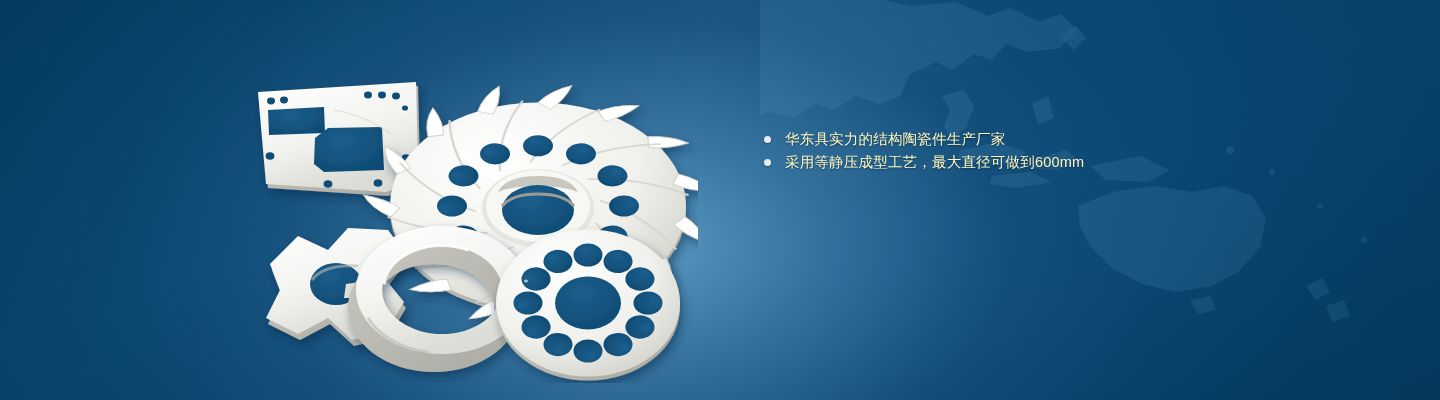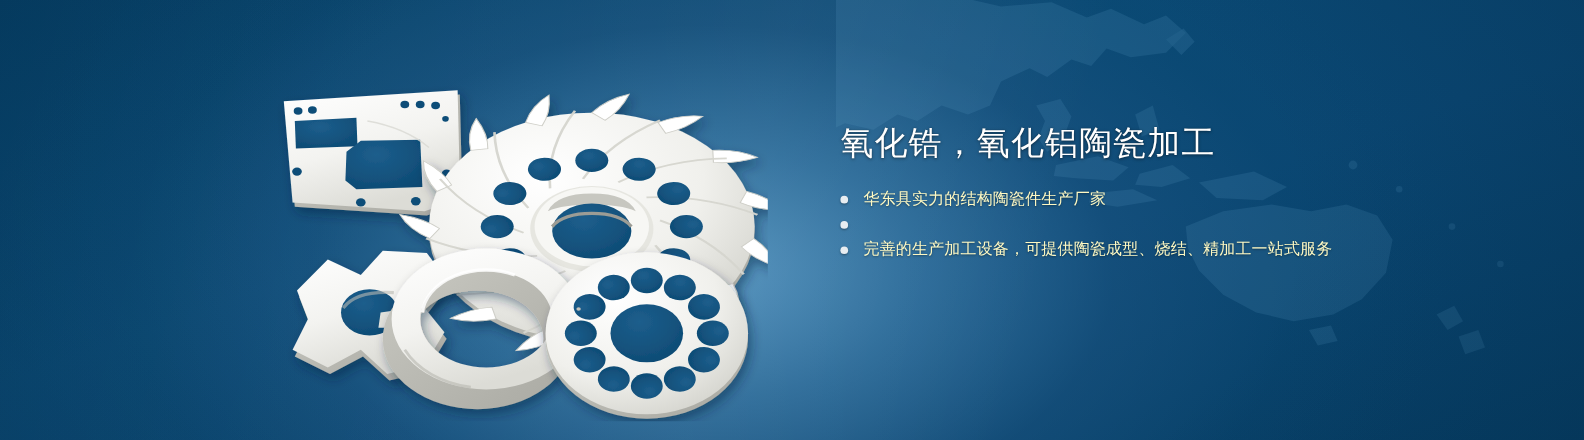--- a/index.html
+++ b/index.html
@@ -324,30 +324,26 @@
             <circle cx="0" cy="-60" r="14.5" transform="rotate(300)"></circle>
             <circle cx="0" cy="-60" r="14.5" transform="rotate(330)"></circle>
           </g>
         </g>
         <ellipse cx="-62" cy="-22" rx="2" ry="1.6" fill="#c2c2bb"></ellipse>
       </g>
     </svg>
   </div>
 
   <div class="copy">
-    <h1 class="headline">氧化锆，氧化铝陶瓷加工</h1>
 
     <ul class="bullets">
       <li>
         <span class="dot"></span>
         <span class="btext">华东具实力的结构陶瓷件生产厂家</span>
       </li>
       <li>
         <span class="dot"></span>
-      </li>
-      <li>
-        <span class="dot"></span>
-        <span class="btext">完善的生产加工设备，可提供陶瓷成型、烧结、精加工一站式服务</span>
+        <span class="btext">采用等静压成型工艺，最大直径可做到600mm</span>
       </li>
     </ul>
   </div>
 
 </div>
 
 </body></html>

